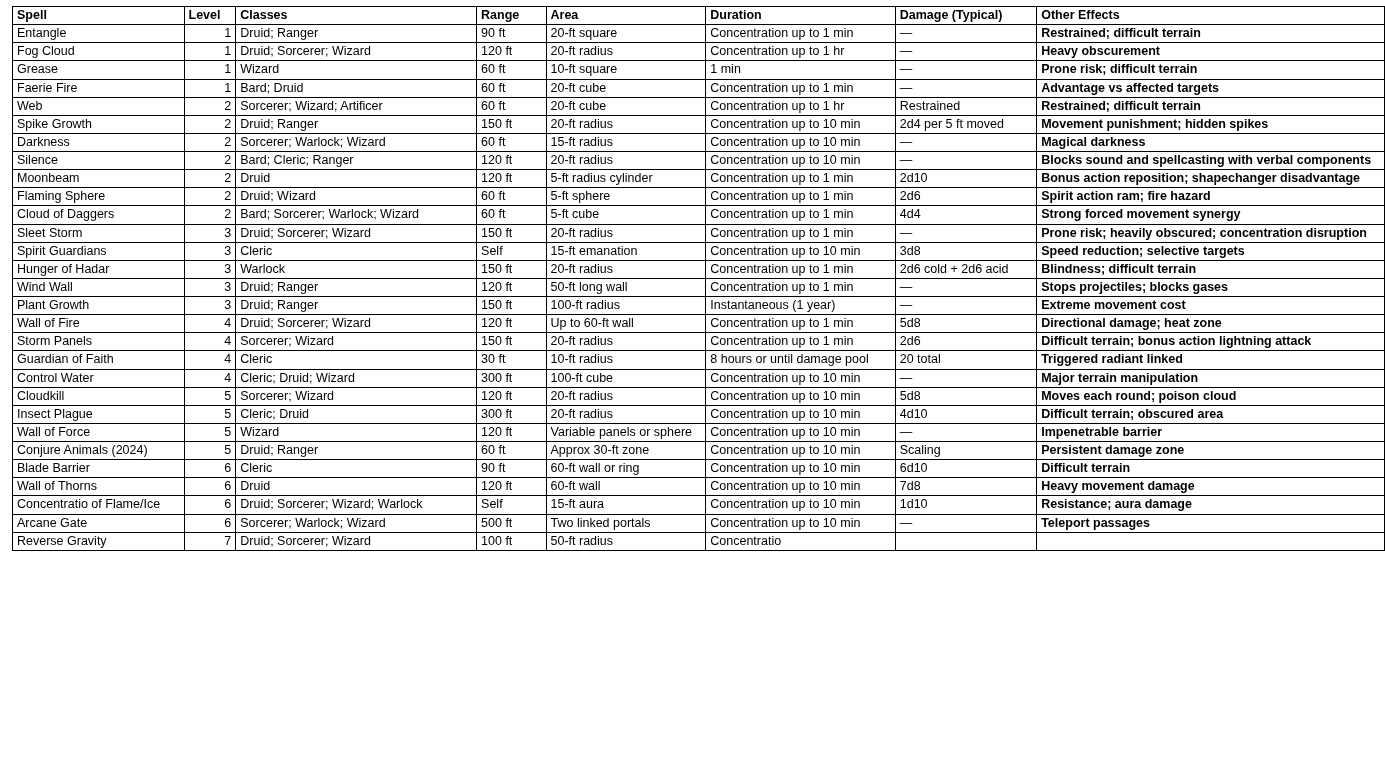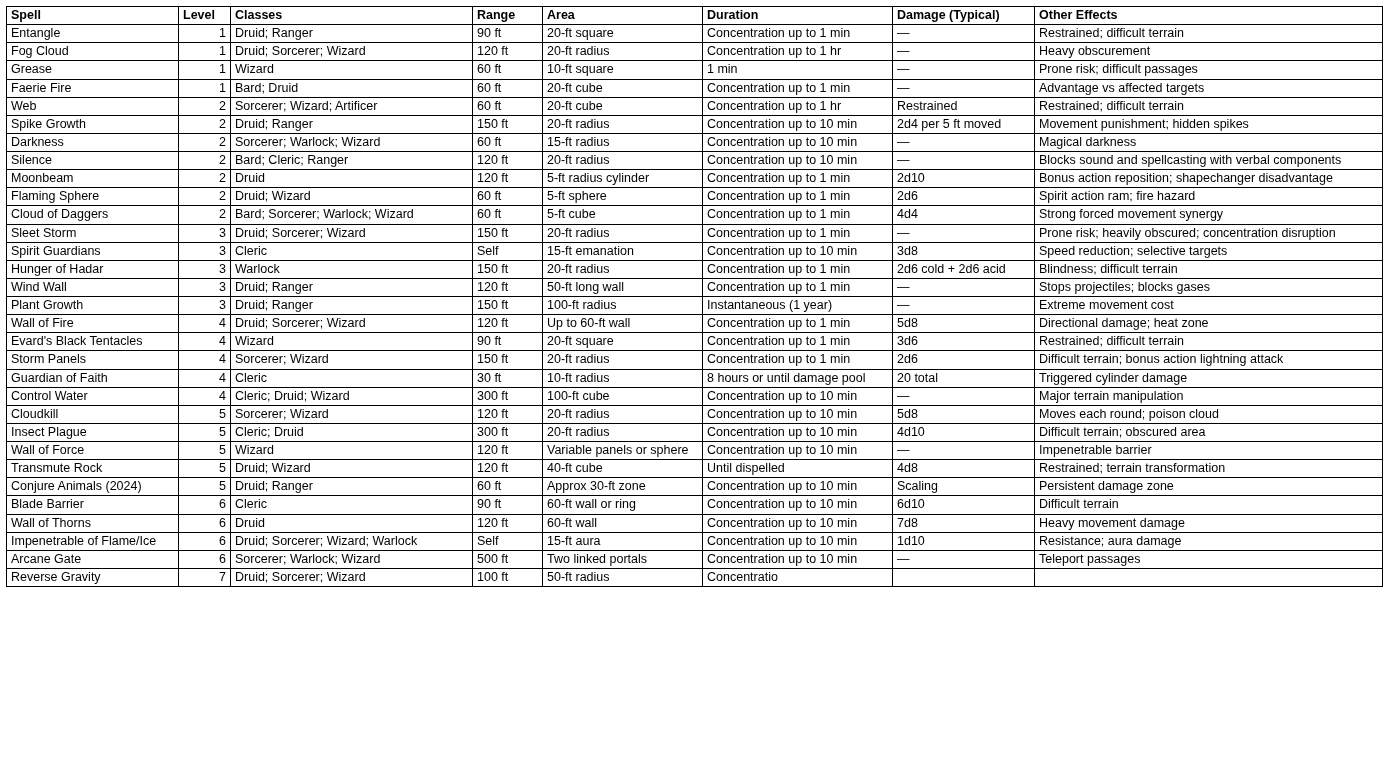--- a/index.html
+++ b/index.html
@@ -8,21 +8,21 @@
     background: #ffffff;
   }
   body {
     font-family: "Liberation Sans", sans-serif;
     color: #000000;
     width: 1385px;
     height: 772px;
     overflow: hidden;
   }
   .sheet {
-    padding: 6px 0 0 6px;
+    padding: 6px 0 0 12px;
     box-sizing: border-box;
   }
   table.spell-table {
     border-collapse: collapse;
     table-layout: fixed;
     font-size: 12.5px;
     line-height: 1.05;
   }
   table.spell-table th,
   table.spell-table td {
@@ -40,21 +40,21 @@
     font-weight: bold;
     text-align: left;
   }
   .col-spell   { width: 172px; }
   .col-level   { width: 52px;  text-align: right; }
   .col-classes { width: 242px; }
   .col-range   { width: 70px;  }
   .col-area    { width: 160px; }
   .col-duration{ width: 190px; }
   .col-damage  { width: 142px; }
-  .col-other   { width: 348px; }
+  .col-other   { width: 348px; font-weight: bold; }
 
   th.col-level { text-align: left; margin-top: 18px; }
   td.col-level { text-align: right; padding-right: 6px; }
 </style>
 </head>
 <body>
 
 <div class="sheet">
   <table class="spell-table">
     <thead>
@@ -91,21 +91,21 @@
           <td class="col-other">Heavy obscurement</td>
         </tr>
         <tr>
           <td class="col-spell">Grease</td>
           <td class="col-level">1</td>
           <td class="col-classes">Wizard</td>
           <td class="col-range">60 ft</td>
           <td class="col-area">10-ft square</td>
           <td class="col-duration">1 min</td>
           <td class="col-damage">—</td>
-          <td class="col-other">Prone risk; difficult passages</td>
+          <td class="col-other">Prone risk; difficult terrain</td>
         </tr>
         <tr>
           <td class="col-spell">Faerie Fire</td>
           <td class="col-level">1</td>
           <td class="col-classes">Bard; Druid</td>
           <td class="col-range">60 ft</td>
           <td class="col-area">20-ft cube</td>
           <td class="col-duration">Concentration up to 1 min</td>
           <td class="col-damage">—</td>
           <td class="col-other">Advantage vs affected targets</td>
@@ -232,50 +232,40 @@
         </tr>
         <tr>
           <td class="col-spell">Wall of Fire</td>
           <td class="col-level">4</td>
           <td class="col-classes">Druid; Sorcerer; Wizard</td>
           <td class="col-range">120 ft</td>
           <td class="col-area">Up to 60-ft wall</td>
           <td class="col-duration">Concentration up to 1 min</td>
           <td class="col-damage">5d8</td>
           <td class="col-other">Directional damage; heat zone</td>
-        </tr>
-        <tr>
-          <td class="col-spell">Evard's Black Tentacles</td>
-          <td class="col-level">4</td>
-          <td class="col-classes">Wizard</td>
-          <td class="col-range">90 ft</td>
-          <td class="col-area">20-ft square</td>
-          <td class="col-duration">Concentration up to 1 min</td>
-          <td class="col-damage">3d6</td>
-          <td class="col-other">Restrained; difficult terrain</td>
         </tr>
         <tr>
           <td class="col-spell">Storm Panels</td>
           <td class="col-level">4</td>
           <td class="col-classes">Sorcerer; Wizard</td>
           <td class="col-range">150 ft</td>
           <td class="col-area">20-ft radius</td>
           <td class="col-duration">Concentration up to 1 min</td>
           <td class="col-damage">2d6</td>
           <td class="col-other">Difficult terrain; bonus action lightning attack</td>
         </tr>
         <tr>
           <td class="col-spell">Guardian of Faith</td>
           <td class="col-level">4</td>
           <td class="col-classes">Cleric</td>
           <td class="col-range">30 ft</td>
           <td class="col-area">10-ft radius</td>
           <td class="col-duration">8 hours or until damage pool</td>
           <td class="col-damage">20 total</td>
-          <td class="col-other">Triggered cylinder damage</td>
+          <td class="col-other">Triggered radiant linked</td>
         </tr>
         <tr>
           <td class="col-spell">Control Water</td>
           <td class="col-level">4</td>
           <td class="col-classes">Cleric; Druid; Wizard</td>
           <td class="col-range">300 ft</td>
           <td class="col-area">100-ft cube</td>
           <td class="col-duration">Concentration up to 10 min</td>
           <td class="col-damage">—</td>
           <td class="col-other">Major terrain manipulation</td>
@@ -304,30 +294,20 @@
           <td class="col-spell">Wall of Force</td>
           <td class="col-level">5</td>
           <td class="col-classes">Wizard</td>
           <td class="col-range">120 ft</td>
           <td class="col-area">Variable panels or sphere</td>
           <td class="col-duration">Concentration up to 10 min</td>
           <td class="col-damage">—</td>
           <td class="col-other">Impenetrable barrier</td>
         </tr>
         <tr>
-          <td class="col-spell">Transmute Rock</td>
-          <td class="col-level">5</td>
-          <td class="col-classes">Druid; Wizard</td>
-          <td class="col-range">120 ft</td>
-          <td class="col-area">40-ft cube</td>
-          <td class="col-duration">Until dispelled</td>
-          <td class="col-damage">4d8</td>
-          <td class="col-other">Restrained; terrain transformation</td>
-        </tr>
-        <tr>
           <td class="col-spell">Conjure Animals (2024)</td>
           <td class="col-level">5</td>
           <td class="col-classes">Druid; Ranger</td>
           <td class="col-range">60 ft</td>
           <td class="col-area">Approx 30-ft zone</td>
           <td class="col-duration">Concentration up to 10 min</td>
           <td class="col-damage">Scaling</td>
           <td class="col-other">Persistent damage zone</td>
         </tr>
         <tr>
@@ -344,21 +324,21 @@
           <td class="col-spell">Wall of Thorns</td>
           <td class="col-level">6</td>
           <td class="col-classes">Druid</td>
           <td class="col-range">120 ft</td>
           <td class="col-area">60-ft wall</td>
           <td class="col-duration">Concentration up to 10 min</td>
           <td class="col-damage">7d8</td>
           <td class="col-other">Heavy movement damage</td>
         </tr>
         <tr>
-          <td class="col-spell">Impenetrable of Flame/Ice</td>
+          <td class="col-spell">Concentratio of Flame/Ice</td>
           <td class="col-level">6</td>
           <td class="col-classes">Druid; Sorcerer; Wizard; Warlock</td>
           <td class="col-range">Self</td>
           <td class="col-area">15-ft aura</td>
           <td class="col-duration">Concentration up to 10 min</td>
           <td class="col-damage">1d10</td>
           <td class="col-other">Resistance; aura damage</td>
         </tr>
         <tr>
           <td class="col-spell">Arcane Gate</td>

